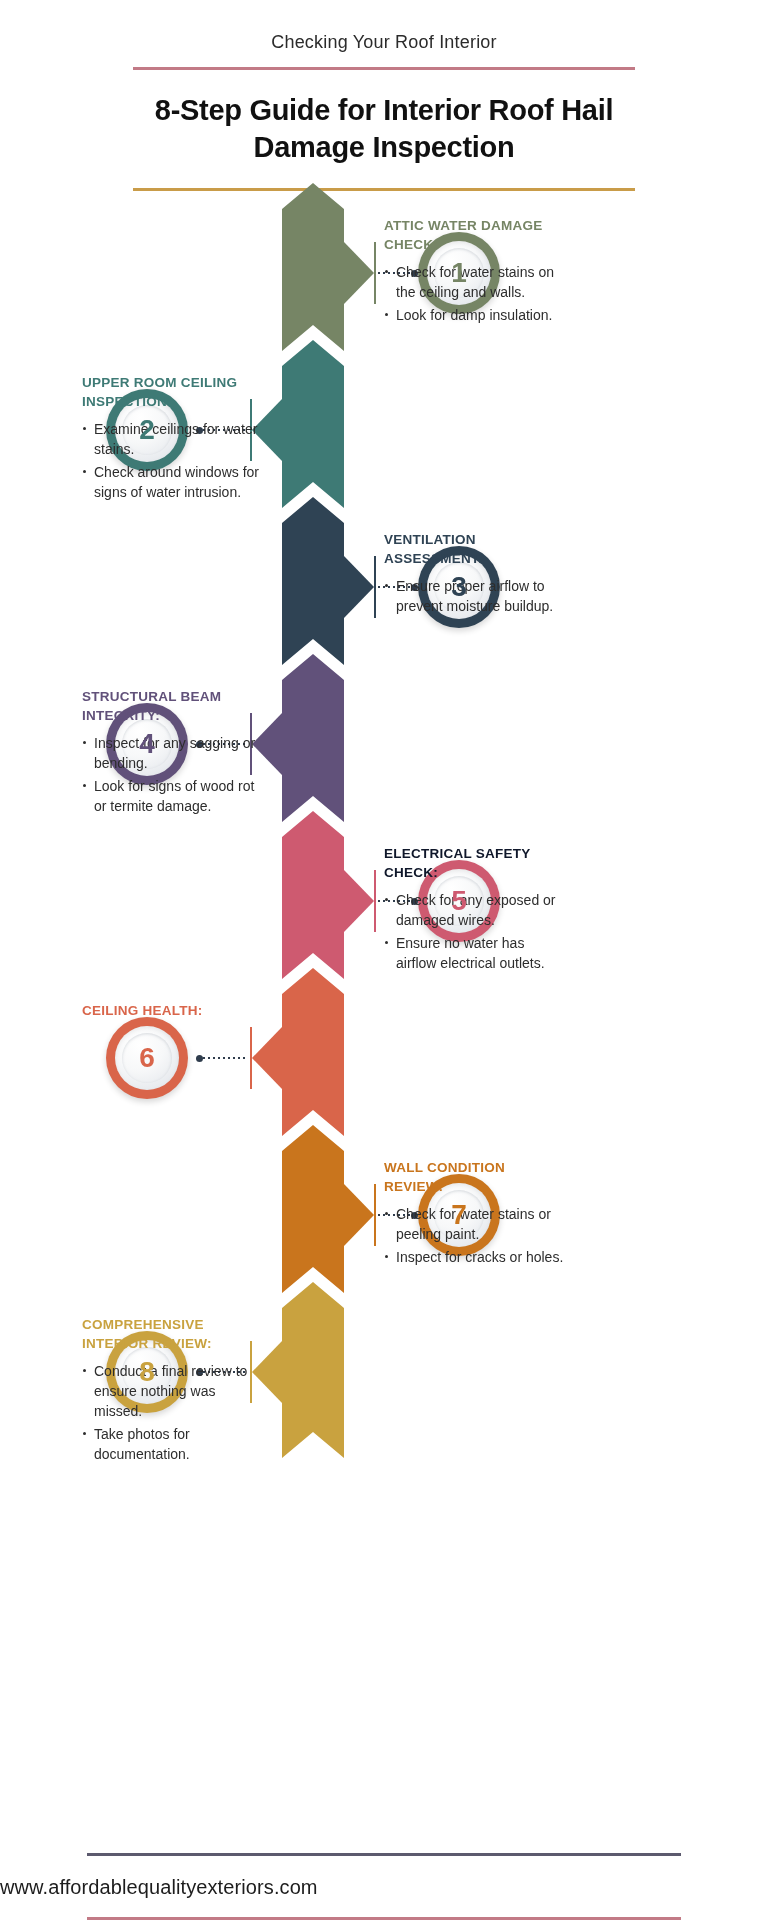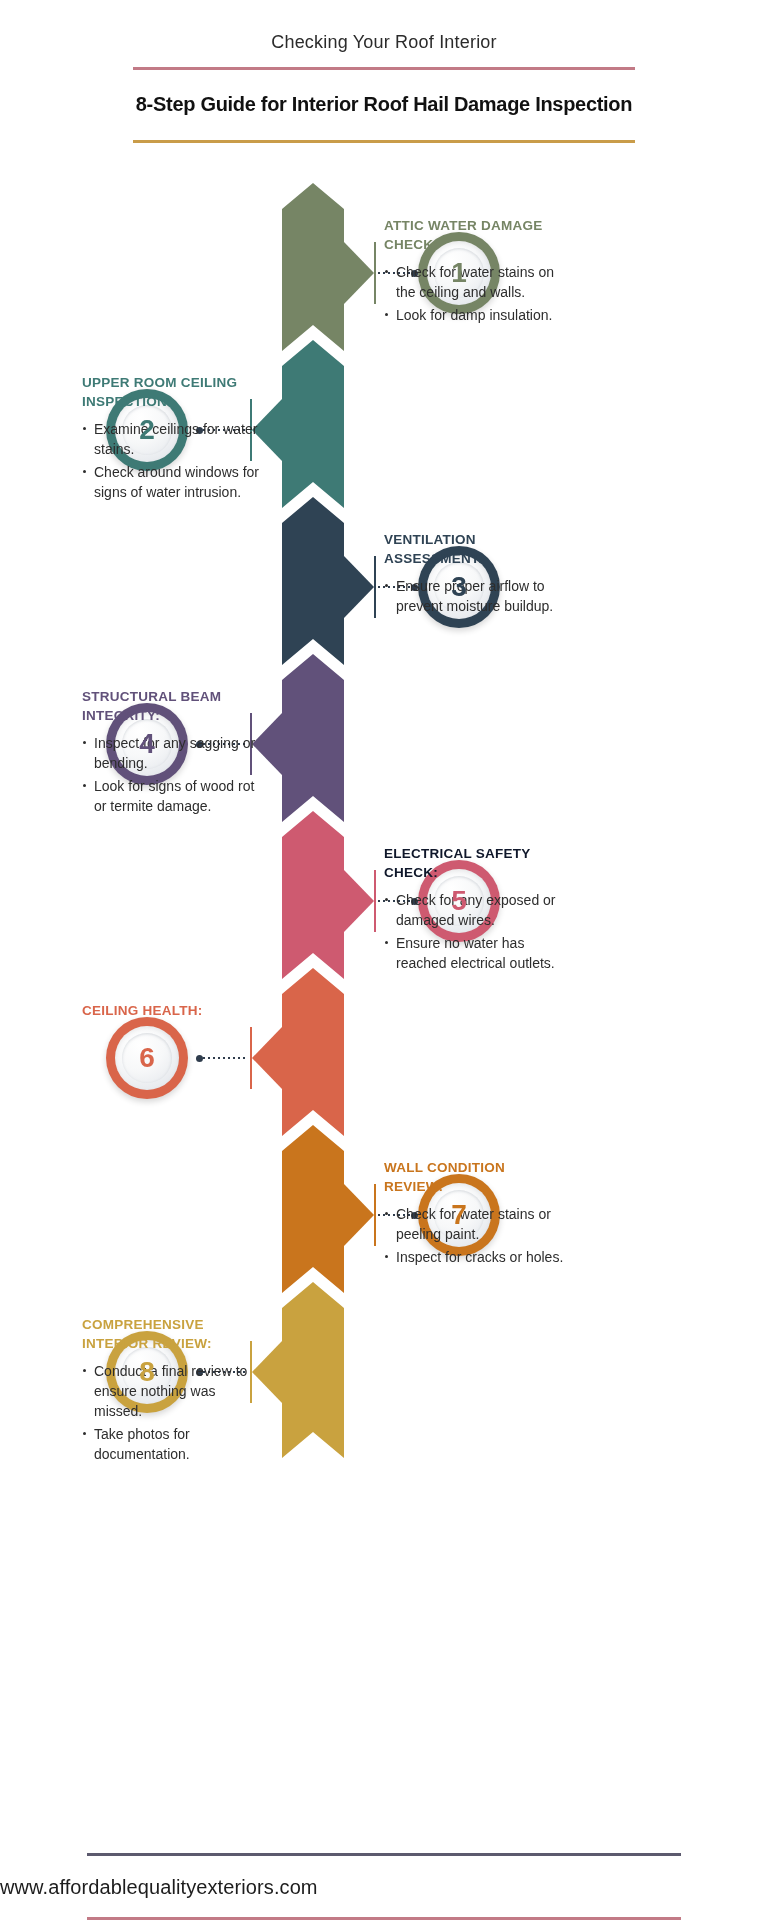--- a/index.html
+++ b/index.html
@@ -29,21 +29,21 @@
   #rule-top {
     width: 502px;
     height: 3px;
     background: #c27a86;
     margin: 14px auto 0 auto;
   }
   #main-title {
     width: 520px;
     margin: 22px auto 0 auto;
     text-align: center;
-    font-size: 20px;
+    font-size: 29px;
     line-height: 1.28;
     font-weight: 700;
     color: #111111;
     letter-spacing: -0.3px;
   }
   #rule-gold {
     width: 502px;
     height: 3px;
     background: #c99c49;
     margin: 22px auto 0 auto;
@@ -295,21 +295,21 @@
         </div>
       </div>
       <div class="connector" style="top: 713px; left: 378px; width: 40px; flex-direction: row-reverse;">
         <span class="dot"></span>
         <span class="dashes"></span>
       </div>
       <div class="block right" style="top: 662px;">
         <h3 style="color:#0f172a">ELECTRICAL SAFETY CHECK:</h3>
         <ul>
           <li>Check for any exposed or damaged wires.</li>
-          <li>Ensure no water has reached electrical outlets.</li>
+          <li>Ensure no water has airflow electrical outlets.</li>
         </ul>
       </div>
       <div class="chev" style="top: 785px;">
         <svg width="62" height="178" viewBox="0 0 62 178">
           <path d="M0,26 L31,0 L62,26 L62,168 L31,142 L0,168 Z" fill="#d9654a"></path>
         </svg>
       </div>
       <div class="pointer" style="top: 844px; left: 252px;">
         <svg width="30" height="62" viewBox="0 0 30 62">
           <path d="M30,0 L0,31 L30,62 Z" fill="#d9654a"></path>

